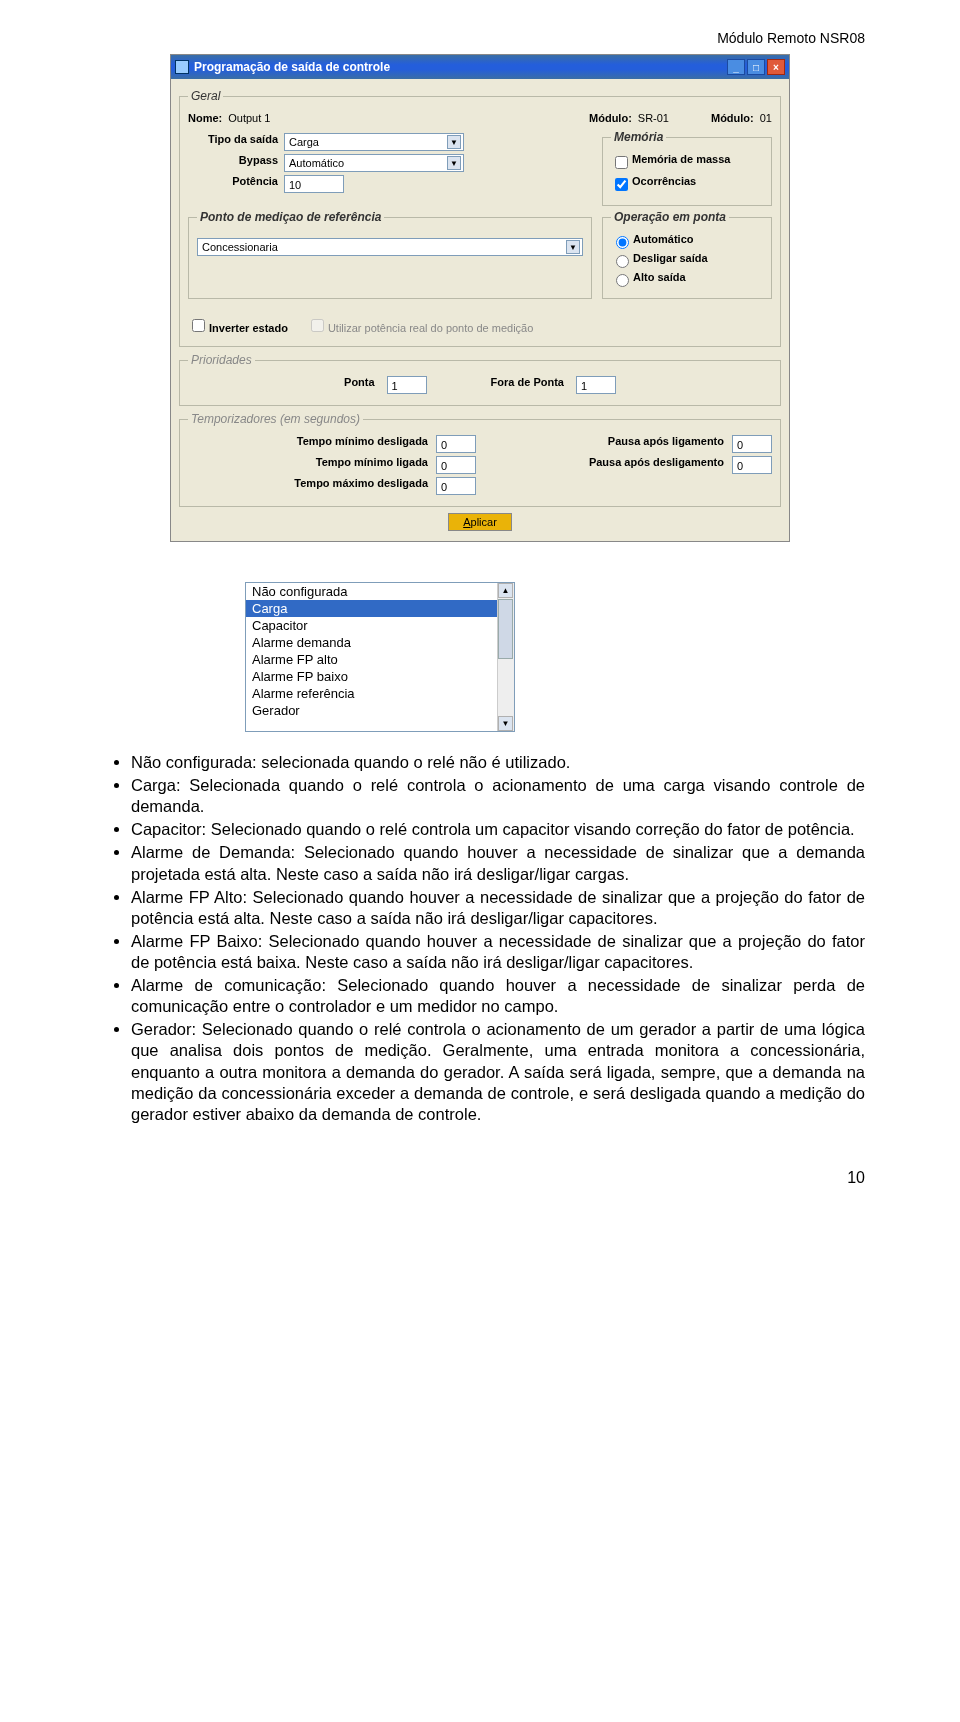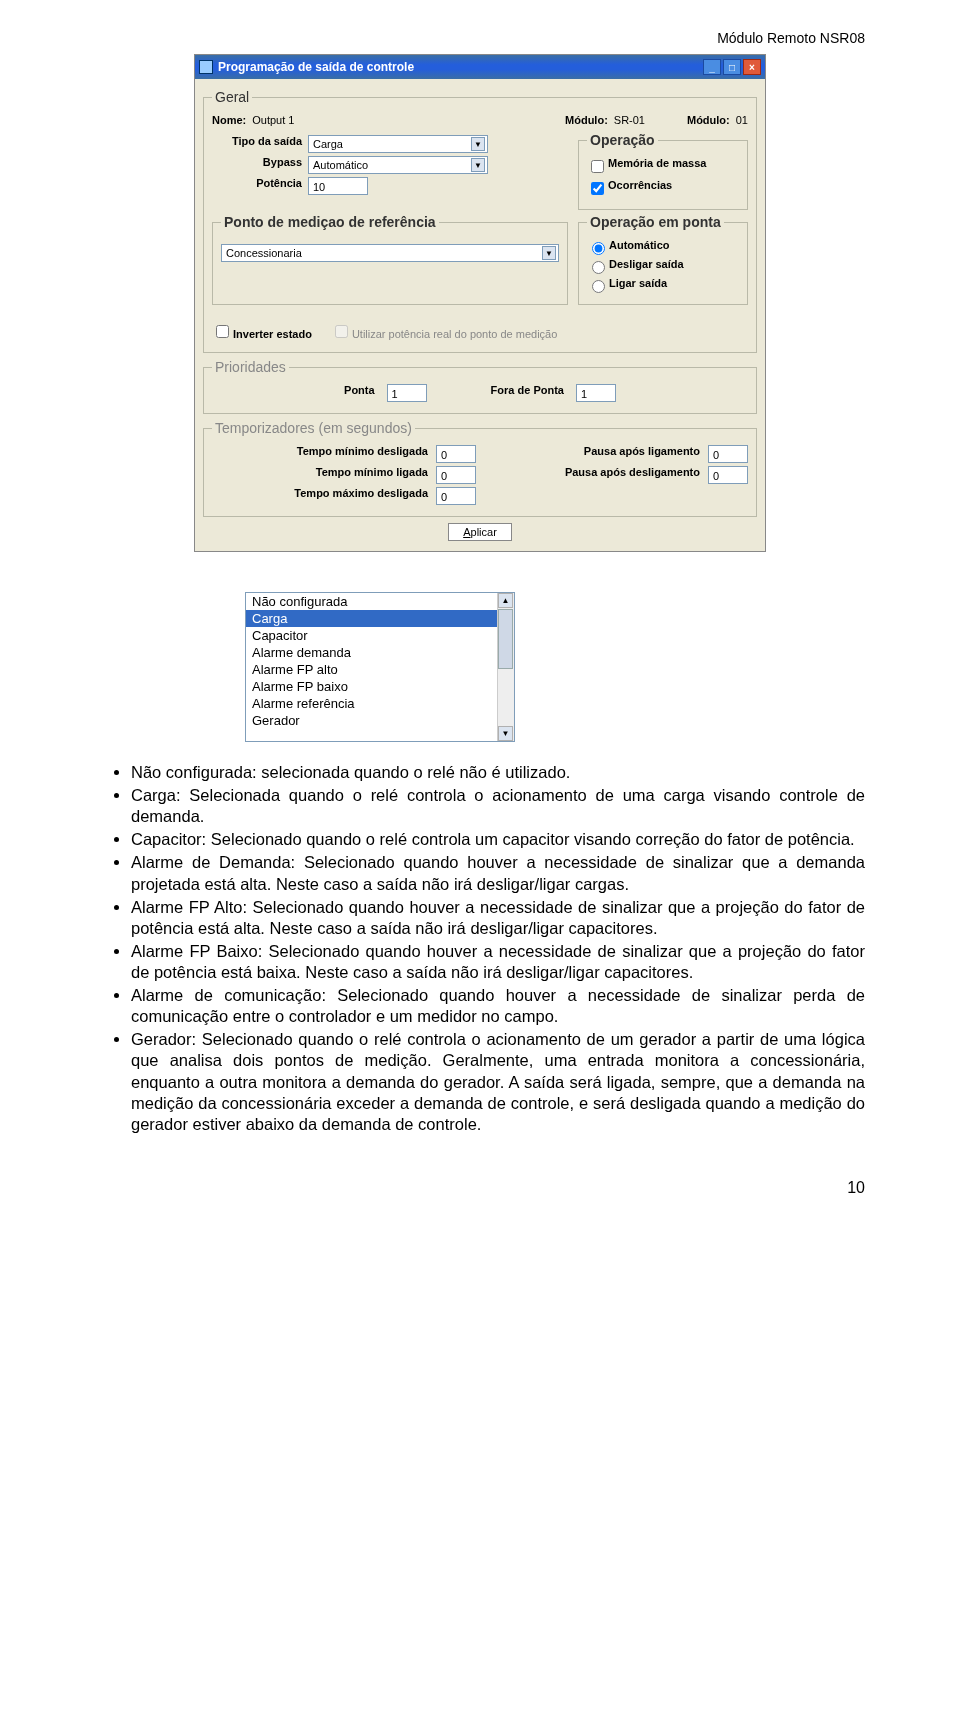--- a/index.html
+++ b/index.html
@@ -14,21 +14,21 @@
     padding: 30px 95px 40px 95px;
   }
   .header-right {
     text-align: right;
     font-size: 14px;
     margin-bottom: 8px;
   }
   
   .win-wrap {
     margin: 0 auto 40px auto;
-    width: 572px;
+    width: 620px;
   }
   .winshadow {
     border: 1px solid #888;
     background: #ece9d8;
   }
   .titlebar {
     display: flex;
     align-items: center;
     justify-content: space-between;
     height: 24px;
@@ -53,40 +53,41 @@
     font-size: 11px;
     font-family: Tahoma, Arial, sans-serif;
     color:#000;
   }
   fieldset {
     border: 1px solid #b9b9a8;
     margin: 4px 0 6px 0;
     padding: 6px 8px 8px 8px;
   }
   legend {
-    font-size: 14px;
+    font-size: 12px;
     padding: 0 3px;
     color:#333;
+    font-style:italic;
   }
   .row { display:flex; align-items:flex-start; margin:3px 0; }
   .lbl { font-weight:bold; }
   .txtbox {
     background:#fff;border:1px solid #7f9db9;height:18px;
     padding:0 4px;font-size:11px;line-height:18px;
   }
   .dd {
     display:flex;align-items:center;justify-content:space-between;
     background:#fff;border:1px solid #7f9db9;height:18px;
     padding:0 2px 0 4px;font-size:11px;width:180px;
   }
   .dd .ar { width:14px;height:14px;background:#dbe4f0;border:1px solid #7f9db9;
     display:flex;align-items:center;justify-content:center;font-size:8px;}
   .chk,.rad { margin-right:4px; }
   .btn {
-    border:1px solid #888;background:#ffffff;padding:2px 14px;font-size:11px;
+    border:1px solid #888;background:#eab308;padding:2px 14px;font-size:11px;
   }
   .dim{color:#888;}
   
   .listbox-wrap { margin: 0 0 20px 150px; }
   .listbox {
     width:270px;border:1px solid #7f9db9;background:#fff;font-size:13px;
     font-family: Tahoma, Arial, sans-serif;
   }
   .listbox .item{padding:1px 6px;}
   .listbox .sel{background:#316ac5;color:#fff;}
@@ -160,21 +161,21 @@
                   <span>Automático</span>
                   <span class="ar">▼</span>
                 </div>
               </div>
               <div class="row">
                 <span class="lbl" style="width:90px;text-align:right;margin-right:6px;">Potência</span>
                 <span class="txtbox" style="width:60px;">10</span>
               </div>
             </div>
             <fieldset style="width:170px;margin:0;">
-              <legend class="lbl">Operação</legend>
+              <legend class="lbl">Memória</legend>
               <div class="row">
                 <input type="checkbox" class="chk" style="">
                 <span class="lbl">Memória de massa</span>
               </div>
               <div class="row">
                 <input type="checkbox" class="chk" checked="" style="">
                 <span class="lbl">Ocorrências</span>
               </div>
             </fieldset>
           </div>
@@ -194,21 +195,21 @@
               <div class="row">
                   <input type="radio" class="rad" name="op" checked="" style="">
                   <span class="lbl">Automático</span>
                 </div>
               <div class="row">
                   <input type="radio" class="rad" name="op" style="">
                   <span class="lbl">Desligar saída</span>
                 </div>
               <div class="row">
                   <input type="radio" class="rad" name="op" style="">
-                  <span class="lbl">Ligar saída</span>
+                  <span class="lbl">Alto saída</span>
                 </div>
             </fieldset>
           </div>
 
           <div class="row" style="margin-top:17px;gap:19px;">
             <span><input type="checkbox" class="chk" style=""><span class="lbl">Inverter estado</span></span>
             <span class="dim"><input type="checkbox" class="chk" disabled="" style=""><span>Utilizar potência real do ponto de medição</span></span>
           </div>
         </fieldset>
 

